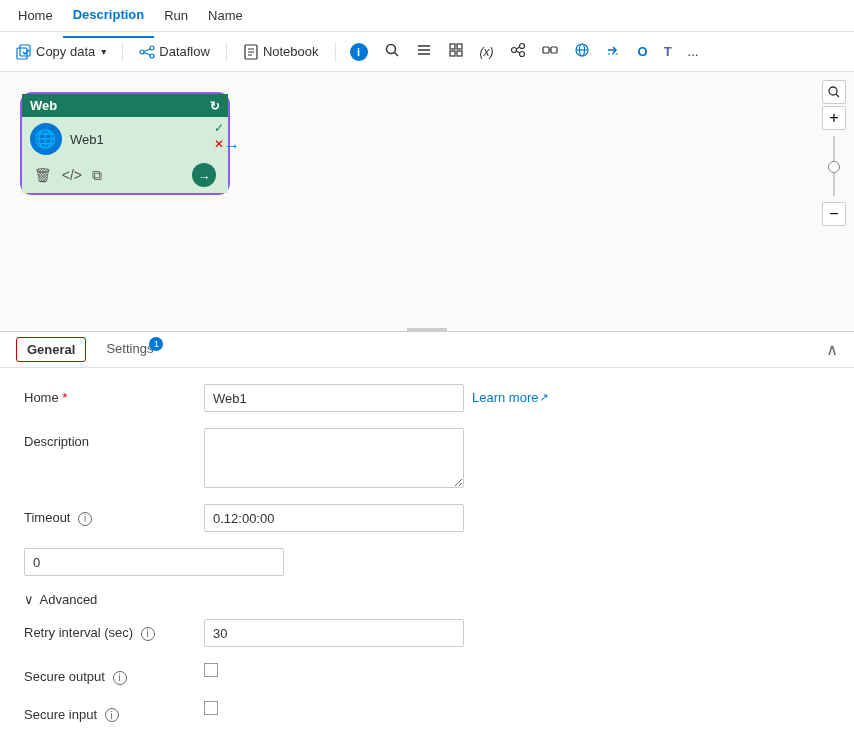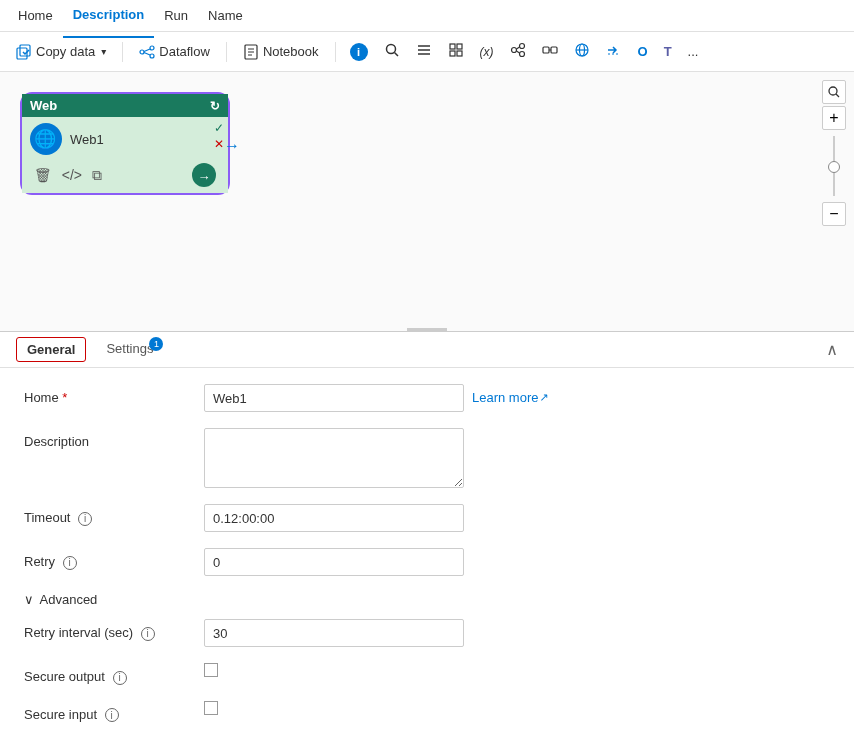--- a/index.html
+++ b/index.html
@@ -568,24 +568,20 @@
 
       <div class="form-row">
         <div class="form-label">
           <span>Timeout</span>
           <span class="info-icon">i</span>
         </div>
         <input type="text" class="form-input" value="0.12:00:00" style="">
       </div>
 
       <div class="form-row">
-        <div class="form-label">
-          <span>Retry</span>
-          <span class="info-icon">i</span>
-        </div>
         <input type="text" class="form-input" value="0" style="">
       </div>
 
       <div class="advanced-section">
         <div class="advanced-toggle">
           <span>∨</span>
           <span>Advanced</span>
         </div>
 
         <div class="form-row">

